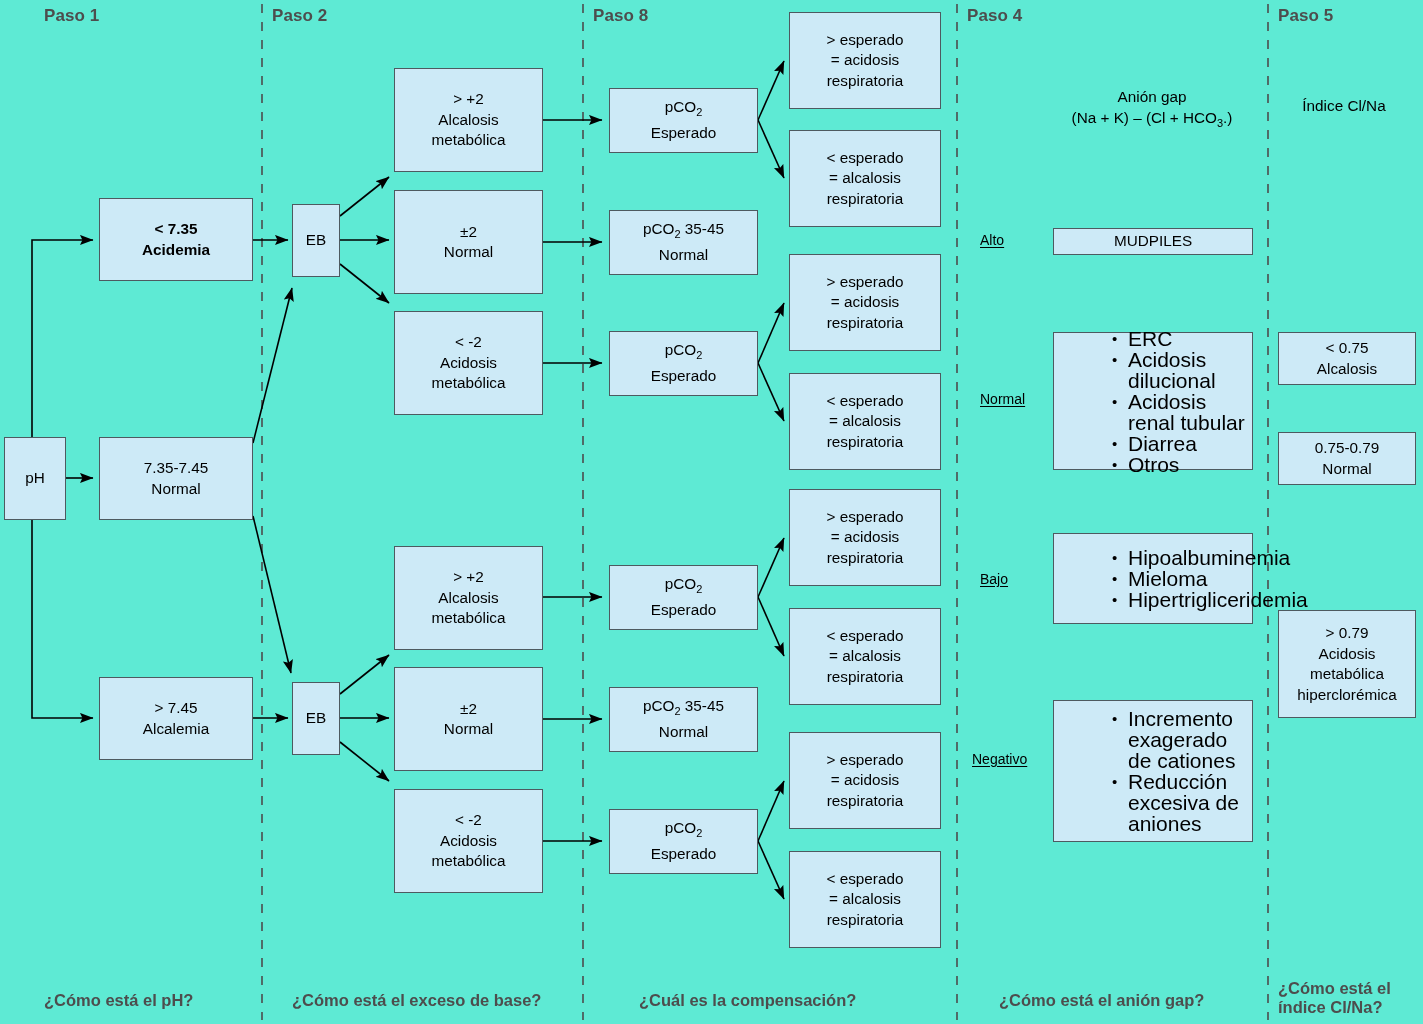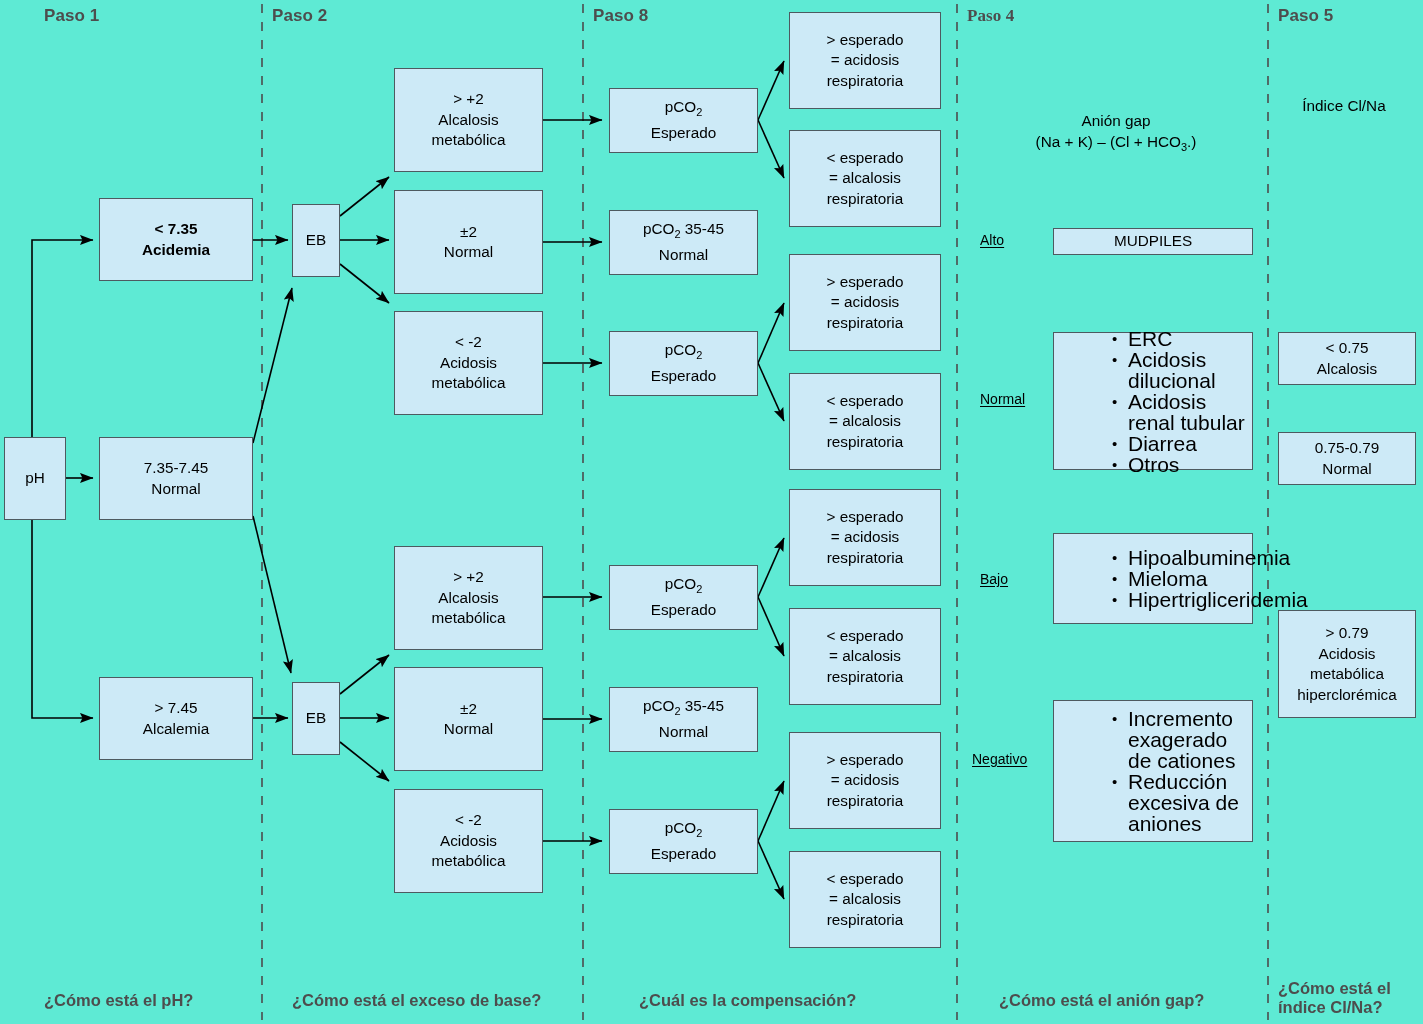--- a/index.html
+++ b/index.html
@@ -157,21 +157,21 @@
       <path d="M758,597 L784,656" marker-end="url(#ah)"></path>
 
       <path d="M758,841 L784,781" marker-end="url(#ah)"></path>
       <path d="M758,841 L784,899" marker-end="url(#ah)"></path>
     </g>
   </svg>
 
   <div class="step-header" style="left:44px;  top:6px;">Paso 1</div>
   <div class="step-header" style="left:272px; top:6px;">Paso 2</div>
   <div class="step-header" style="left:593px; top:6px;">Paso 8</div>
-  <div class="step-header" style="left:967px; top:6px;font-family:Liberation Serif, serif;">Paso 4</div>
+  <div class="step-header" style="left:967px; top:6px;">Paso 4</div>
   <div class="step-header" style="left:1278px;top:6px;">Paso 5</div>
 
   <div class="step-question" style="left:44px;  top:991px;">¿Cómo está el pH?</div>
   <div class="step-question" style="left:292px; top:991px;">¿Cómo está el exceso de base?</div>
   <div class="step-question" style="left:639px; top:991px;">¿Cuál es la compensación?</div>
   <div class="step-question" style="left:999px; top:991px;">¿Cómo está el anión gap?</div>
   <div class="step-question" style="left:1278px;top:979px;">
     <span>¿Cómo está el</span><br>
     <span>índice Cl/Na?</span>
   </div>
@@ -350,21 +350,21 @@
     </div>
   </div>
   <div class="node" style="left:789px; top:851px; width:152px; height:97px;">
     <div class="inner">
       <span>&lt; esperado</span><br>
       <span>= alcalosis</span><br>
       <span>respiratoria</span>
     </div>
   </div>
 
-  <div class="plain-text" style="left:976px; top:86px; width:280px;margin-top:24px;">
+  <div class="plain-text" style="left:1012px; top:86px; width:280px;">
     <span>Anión gap</span><br>
     <span><span>(Na + K) – (Cl + HCO</span><sub>3</sub><span>.)</span></span>
   </div>
 
   <div class="gap-label" style="left:980px; top:232px;">Alto</div>
   <div class="node" style="left:1053px; top:228px; width:200px; height:27px;">
     <div class="inner">MUDPILES</div>
   </div>
 
   <div class="gap-label" style="left:980px; top:391px;">Normal</div>

